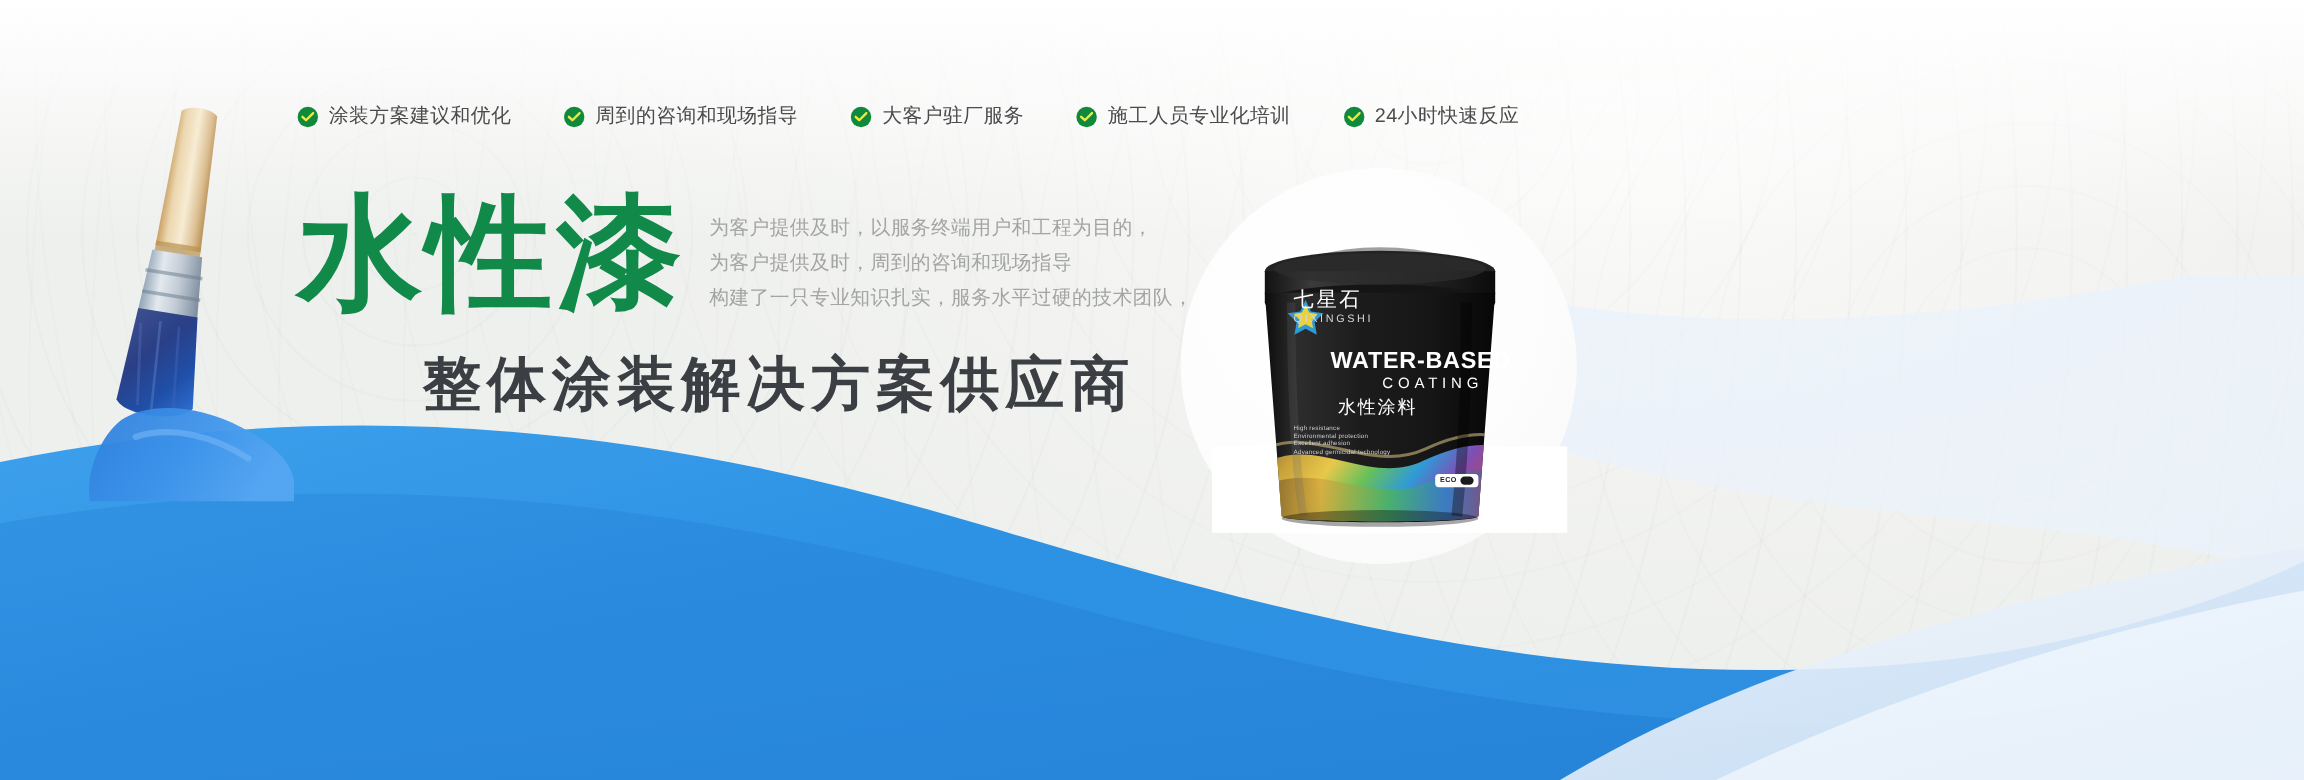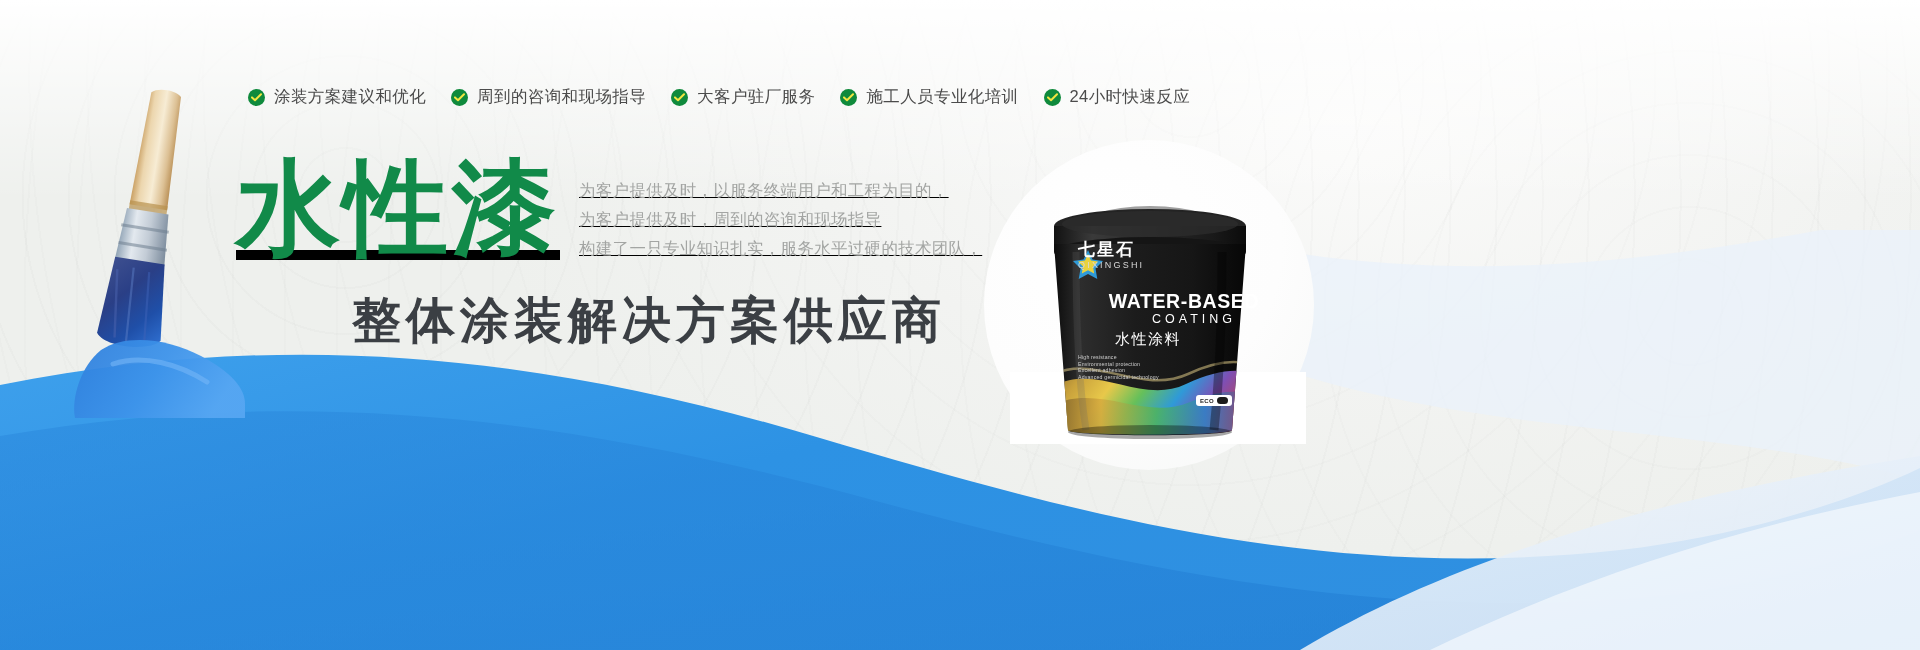--- a/index.html
+++ b/index.html
@@ -27,40 +27,40 @@
   }
   .topglow {
     position:absolute; left:0; top:0; width:1920px; height:200px;
     background:linear-gradient(180deg, #ffffff 0%, rgba(255,255,255,0) 100%);
     pointer-events:none;
   }
 
   
   .features {
     position:absolute; left:248px; top:86px;
-    display:flex; align-items:center; gap:25px;
+    display:flex; align-items:center; gap:44px;
     z-index:12;
   }
   .feat { display:flex; align-items:center; gap:9px; white-space:nowrap; }
   .check {
     width:17px; height:17px; border-radius:50%;
     background:#0f8a3c;
     display:flex; align-items:center; justify-content:center;
     flex:0 0 auto;
   }
   .check svg { display:block; }
   .feat-label {
     font-size:16.5px; color:#4b4b4b; letter-spacing:.4px;
     font-family:"Liberation Sans","DejaVu Sans",sans-serif;
   }
 
   
   .headline-row {
-    position:absolute; left:236px; top:152px;
-    display:flex; align-items:center; z-index:12;text-decoration:underline;
+    position:absolute; left:248px; top:152px;
+    display:flex; align-items:flex-end; z-index:12;
   }
   .h-main {
     font-size:104px; line-height:1.0;
     color:#118a49; font-weight:bold;
     letter-spacing:4px;
     font-family:"DejaVu Sans","Liberation Sans",sans-serif;
   }
   .desc {
     margin-left:19px; margin-top:24px;
     color:#a3a5a3; font-size:16.5px; line-height:29px;
@@ -87,21 +87,21 @@
     background:radial-gradient(circle at 40% 32%, #ffffff 0%, #fdfdfd 55%, #f6f7f6 100%);
     z-index:10;
   }
   .product-plinth {
     position:absolute; left:1010px; top:372px;
     width:296px; height:72px; background:#ffffff; z-index:10;
   }
   .bucket { position:absolute; left:1040px; top:192px; z-index:11; }
   .bucket-label-brand {
     position:absolute; left:1078px; top:238px; z-index:13;
-    color:#ffffff; font-size:17px; letter-spacing:2px; font-weight:bold;
+    color:#ffffff; font-size:17px; letter-spacing:2px; font-weight:normal;
     font-family:"DejaVu Sans","Liberation Sans",sans-serif;
   }
   .bucket-label-pinyin {
     position:absolute; left:1078px; top:260px; z-index:13;
     color:#d8d8d8; font-size:9px; letter-spacing:2.2px;
   }
   .bucket-title {
     position:absolute; left:1096px; top:290px; width:176px; text-align:center; z-index:13;
     color:#ffffff; font-size:19.5px; font-weight:bold; letter-spacing:.6px;
     font-family:"Liberation Sans","DejaVu Sans",sans-serif;

